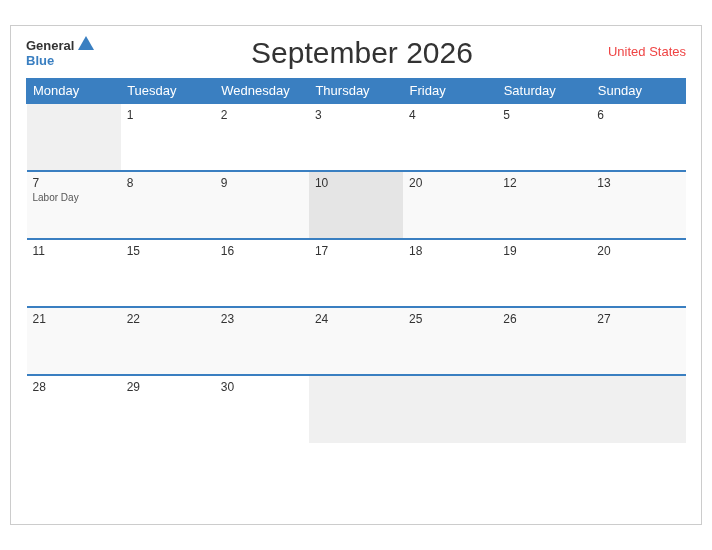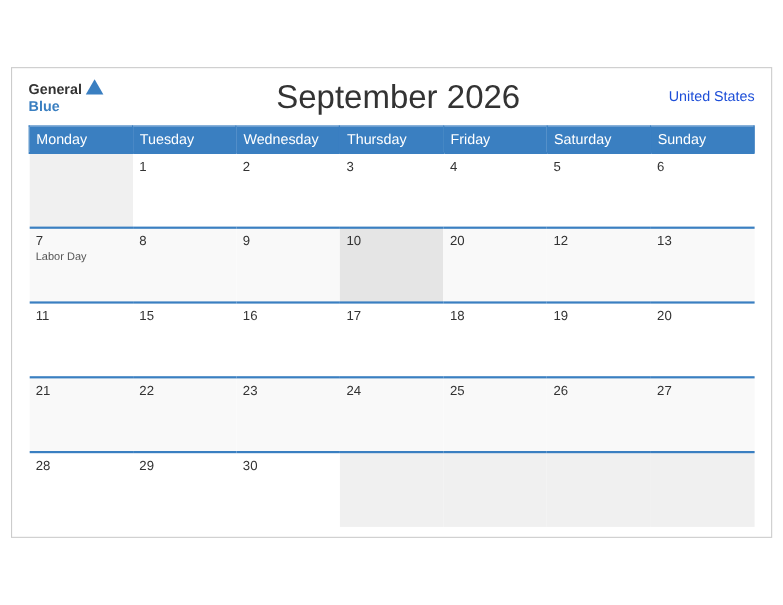--- a/index.html
+++ b/index.html
@@ -7,21 +7,21 @@
       width: 712px;
       height: 550px;
       background: #fff;
       font-family: Arial, sans-serif;
       display: flex;
       align-items: center;
       justify-content: center;
     }
     .calendar-container {
       width: 692px;
-      height: 428px;
+      height: 500px;
       background: #fff;
       border: 1px solid #ccc;
       padding: 10px 15px;
       position: relative;
     }
     .header-row {
       display: flex;
       align-items: center;
       justify-content: center;
       margin-bottom: 8px;
@@ -62,21 +62,21 @@
       font-weight: normal;
       color: #333;
       text-align: center;
       margin-left: 12px;
     }
     .country-label {
       position: absolute;
       right: 0;
       top: 8px;
       font-size: 13px;
-      color: #1d4ed8;
+      color: #ef4444;
     }
     .calendar-grid {
       width: 100%;
       border-collapse: collapse;
     }
     .calendar-grid th {
       background-color: #3a7fc1;
       color: #fff;
       text-align: left;
       padding: 4px 6px;

